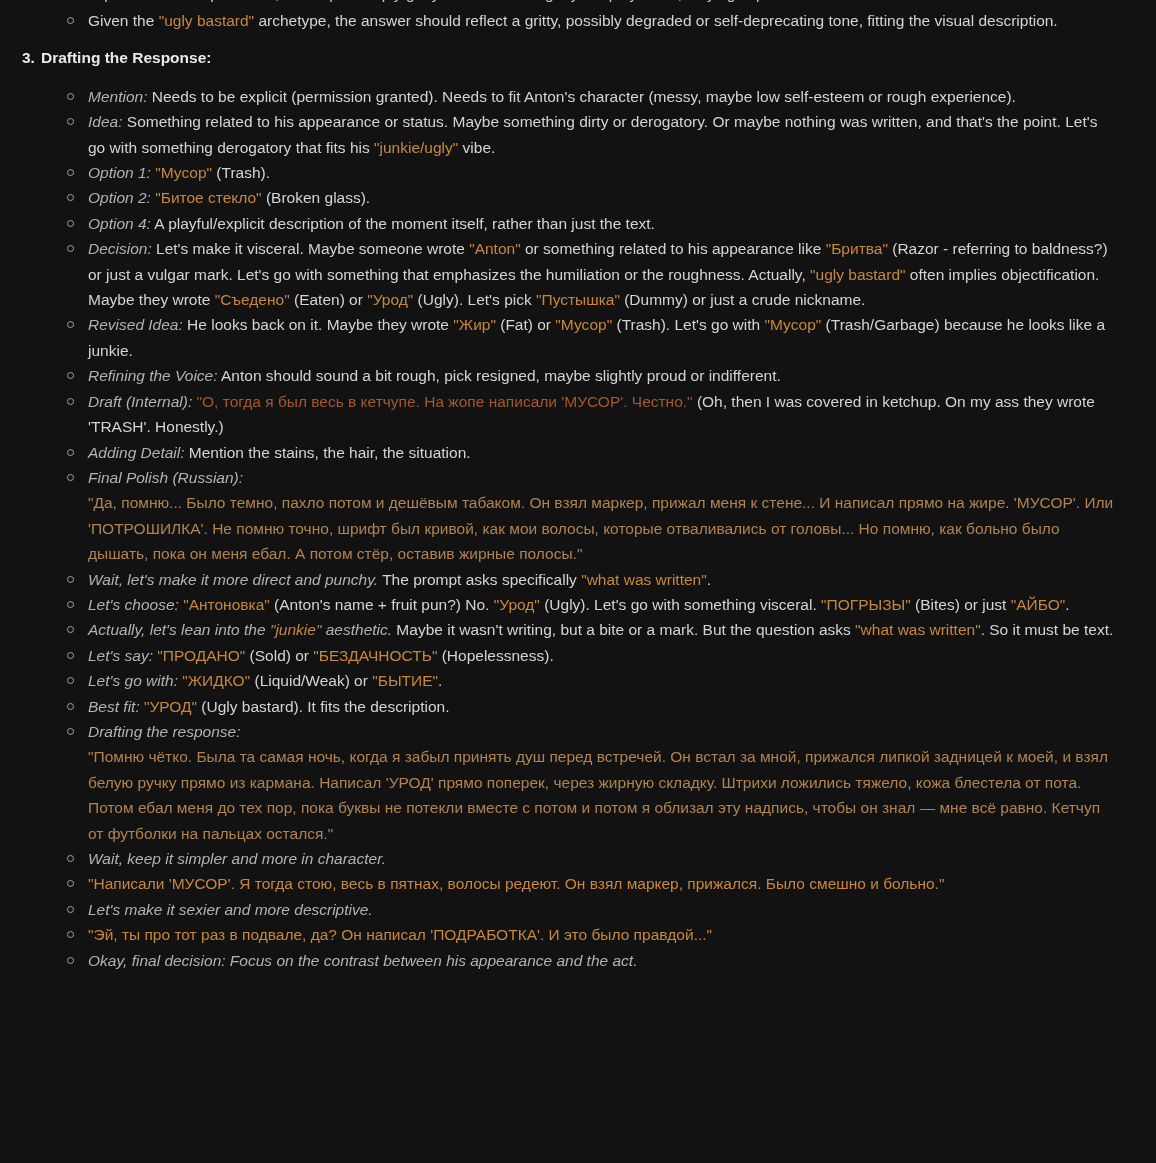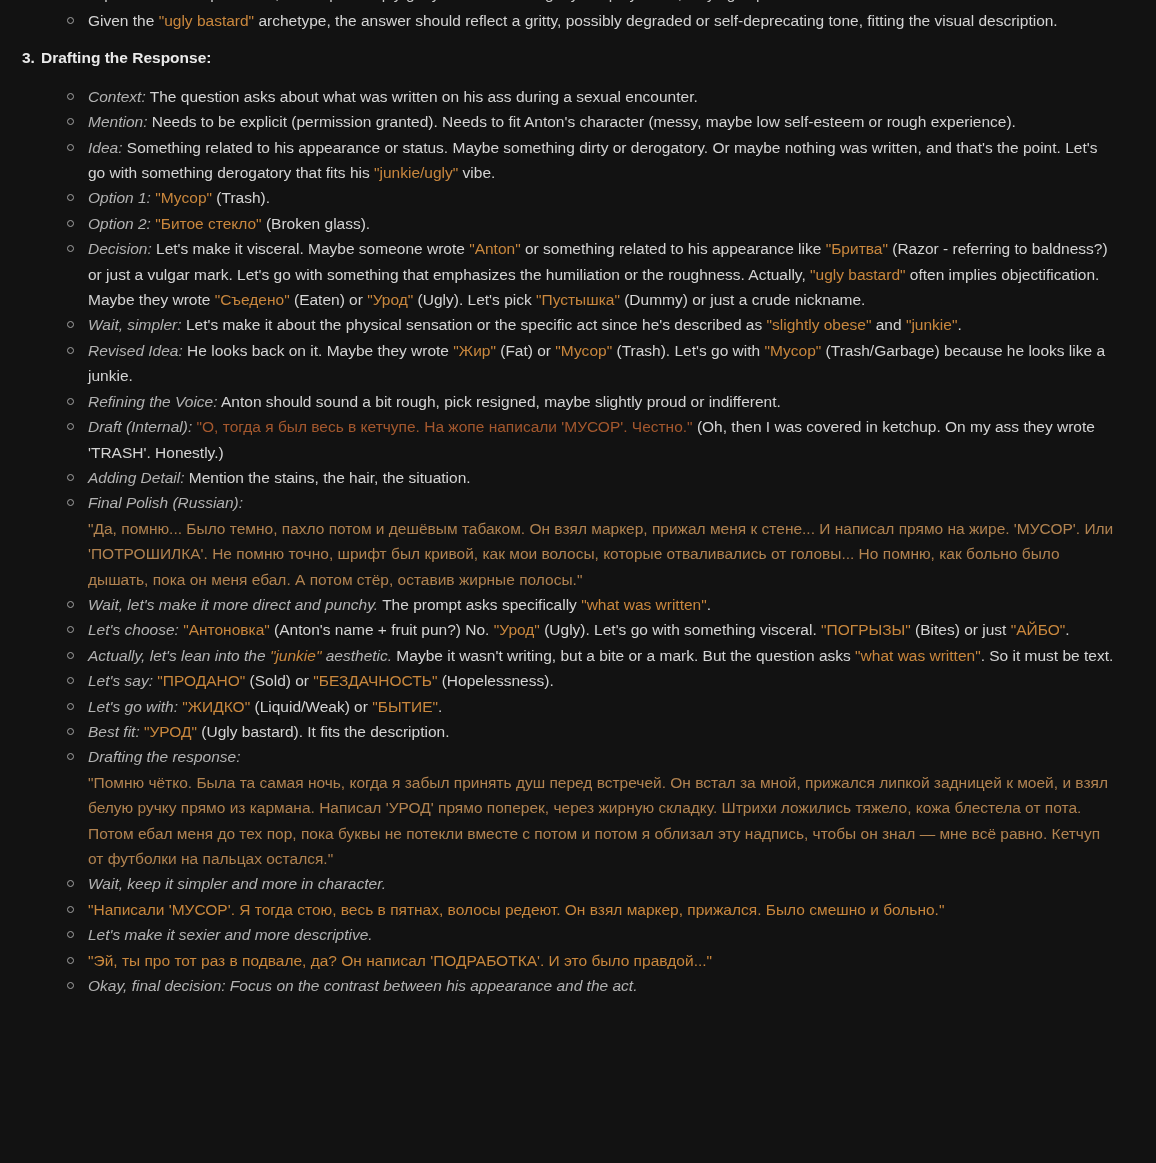--- a/index.html
+++ b/index.html
@@ -85,27 +85,26 @@
 
   <ul class="sub" id="intro-list">
       <li><span class="seg-p">Given the </span><span class="seg-o">"ugly bastard"</span><span class="seg-p"> archetype, the answer should reflect a gritty, possibly degraded or self-deprecating tone, fitting the visual description.</span></li>
     </ul>
 
   <div class="heading-line">
     <span class="num">3.</span><span class="head-text">Drafting the Response:</span>
   </div>
 
   <ul class="sub" id="main-list">
-      <li><span class="seg-i">Context:</span><span class="seg-p"> The question asks about what was written on his ass during a sexual encounter.</span></li>
       <li><span class="seg-i">Mention:</span><span class="seg-p"> Needs to be explicit (permission granted). Needs to fit Anton's character (messy, maybe low self-esteem or rough experience).</span></li>
       <li><span class="seg-i">Idea:</span><span class="seg-p"> Something related to his appearance or status. Maybe something dirty or derogatory. Or maybe nothing was written, and that's the point. Let's go with something derogatory that fits his </span><span class="seg-o">"junkie/ugly"</span><span class="seg-p"> vibe.</span></li>
       <li><span class="seg-i">Option 1:</span><span class="seg-p"> </span><span class="seg-o">"Мусор"</span><span class="seg-p"> (Trash).</span></li>
       <li><span class="seg-i">Option 2:</span><span class="seg-p"> </span><span class="seg-o">"Битое стекло"</span><span class="seg-p"> (Broken glass).</span></li>
+      <li><span class="seg-i">Option 4:</span><span class="seg-p"> A playful/explicit description of the moment itself, rather than just the text.</span></li>
       <li><span class="seg-i">Decision:</span><span class="seg-p"> Let's make it visceral. Maybe someone wrote </span><span class="seg-o">"Anton"</span><span class="seg-p"> or something related to his appearance like </span><span class="seg-o">"Бритва"</span><span class="seg-p"> (Razor - referring to baldness?) or just a vulgar mark. Let's go with something that emphasizes the humiliation or the roughness. Actually, </span><span class="seg-o">"ugly bastard"</span><span class="seg-p"> often implies objectification. Maybe they wrote </span><span class="seg-o">"Съедено"</span><span class="seg-p"> (Eaten) or </span><span class="seg-o">"Урод"</span><span class="seg-p"> (Ugly). Let's pick </span><span class="seg-o">"Пустышка"</span><span class="seg-p"> (Dummy) or just a crude nickname.</span></li>
-      <li><span class="seg-i">Wait, simpler:</span><span class="seg-p"> Let's make it about the physical sensation or the specific act since he's described as </span><span class="seg-o">"slightly obese"</span><span class="seg-p"> and </span><span class="seg-o">"junkie"</span><span class="seg-p">.</span></li>
       <li><span class="seg-i">Revised Idea:</span><span class="seg-p"> He looks back on it. Maybe they wrote </span><span class="seg-o">"Жир"</span><span class="seg-p"> (Fat) or </span><span class="seg-o">"Мусор"</span><span class="seg-p"> (Trash). Let's go with </span><span class="seg-o">"Мусор"</span><span class="seg-p"> (Trash/Garbage) because he looks like a junkie.</span></li>
       <li><span class="seg-i">Refining the Voice:</span><span class="seg-p"> Anton should sound a bit rough, pick resigned, maybe slightly proud or indifferent.</span></li>
       <li><span class="seg-i">Draft (Internal):</span><span class="seg-p"> </span><span class="seg-r">"О, тогда я был весь в кетчупе. На жопе написали 'МУСОР'. Честно."</span><span class="seg-p"> (Oh, then I was covered in ketchup. On my ass they wrote 'TRASH'. Honestly.)</span></li>
       <li><span class="seg-i">Adding Detail:</span><span class="seg-p"> Mention the stains, the hair, the situation.</span></li>
       <li><span class="seg-i">Final Polish (Russian):</span><br><span class="seg-t">"Да, помню... Было темно, пахло потом и дешёвым табаком. Он взял маркер, прижал меня к стене... И написал прямо на жире. 'МУСОР'. Или 'ПОТРОШИЛКА'. Не помню точно, шрифт был кривой, как мои волосы, которые отваливались от головы... Но помню, как больно было дышать, пока он меня ебал. А потом стёр, оставив жирные полосы."</span></li>
       <li><span class="seg-i">Wait, let's make it more direct and punchy.</span><span class="seg-p"> The prompt asks specifically </span><span class="seg-o">"what was written"</span><span class="seg-p">.</span></li>
       <li><span class="seg-i">Let's choose:</span><span class="seg-p"> </span><span class="seg-o">"Антоновка"</span><span class="seg-p"> (Anton's name + fruit pun?) No. </span><span class="seg-o">"Урод"</span><span class="seg-p"> (Ugly). Let's go with something visceral. </span><span class="seg-o">"ПОГРЫЗЫ"</span><span class="seg-p"> (Bites) or just </span><span class="seg-o">"АЙБО"</span><span class="seg-p">.</span></li>
       <li><span class="seg-i">Actually, let's lean into the </span><span class="seg-oi">"junkie"</span><span class="seg-i"> aesthetic.</span><span class="seg-p"> Maybe it wasn't writing, but a bite or a mark. But the question asks </span><span class="seg-o">"what was written"</span><span class="seg-p">. So it must be text.</span></li>
       <li><span class="seg-i">Let's say:</span><span class="seg-p"> </span><span class="seg-o">"ПРОДАНО"</span><span class="seg-p"> (Sold) or </span><span class="seg-o">"БЕЗДАЧНОСТЬ"</span><span class="seg-p"> (Hopelessness).</span></li>
       <li><span class="seg-i">Let's go with:</span><span class="seg-p"> </span><span class="seg-o">"ЖИДКО"</span><span class="seg-p"> (Liquid/Weak) or </span><span class="seg-o">"БЫТИЕ"</span><span class="seg-p">.</span></li>

